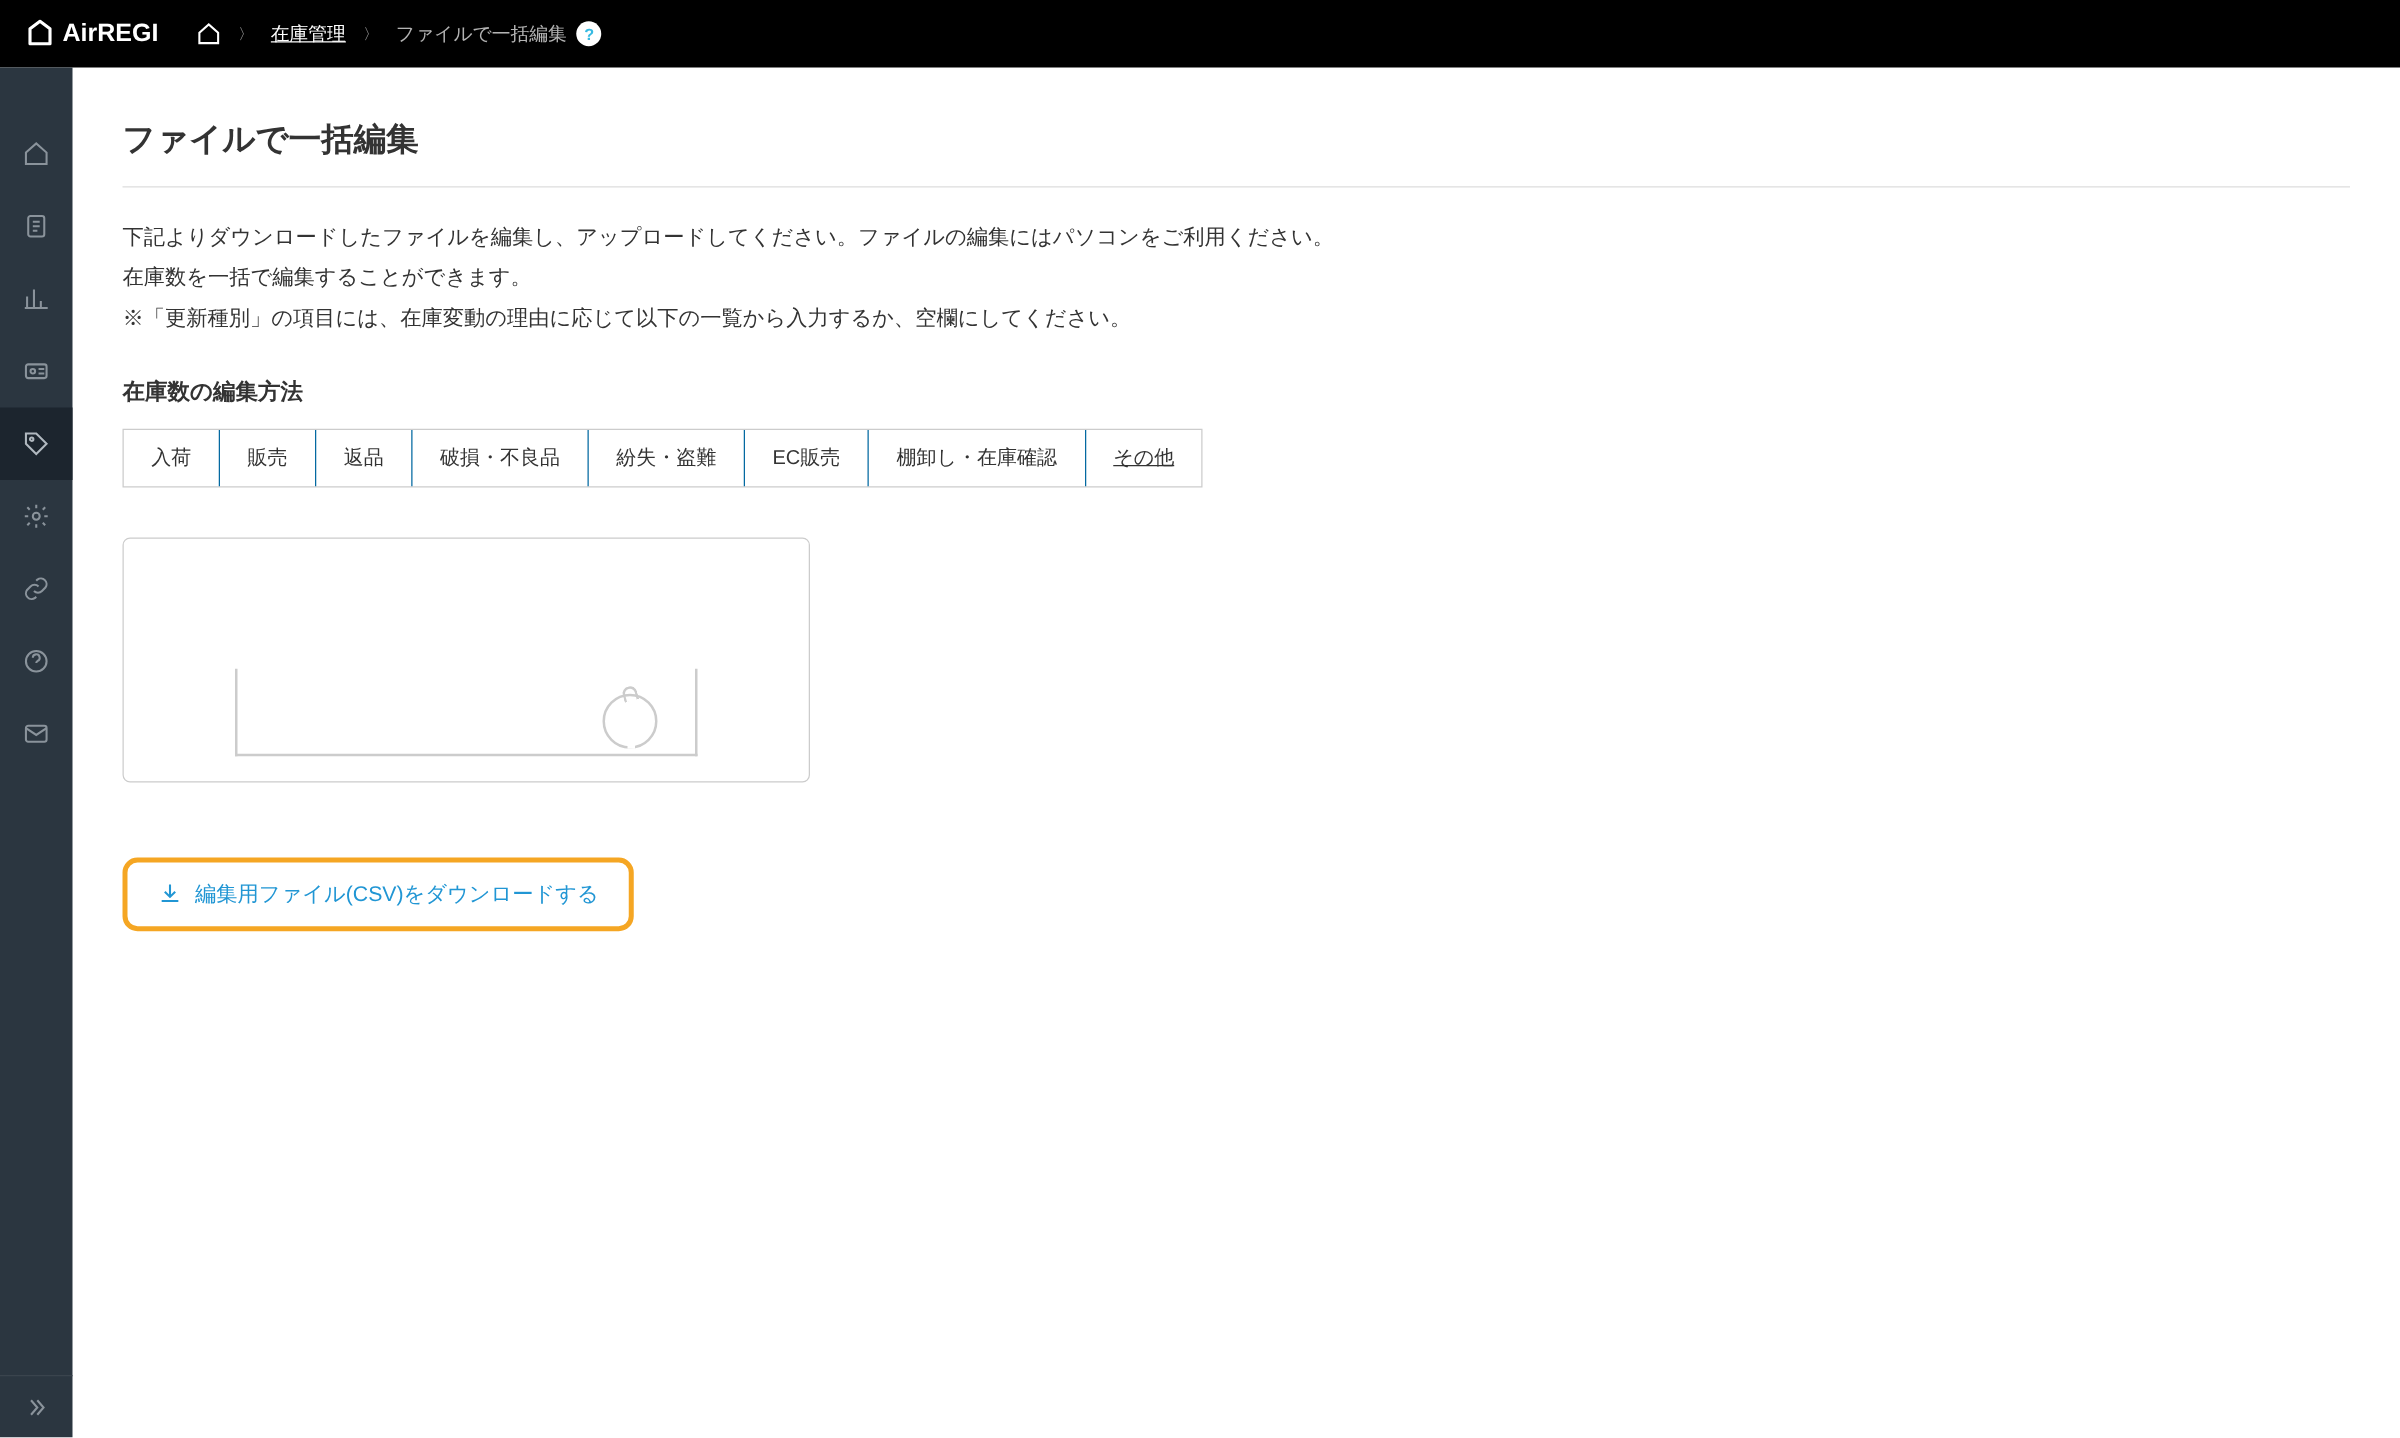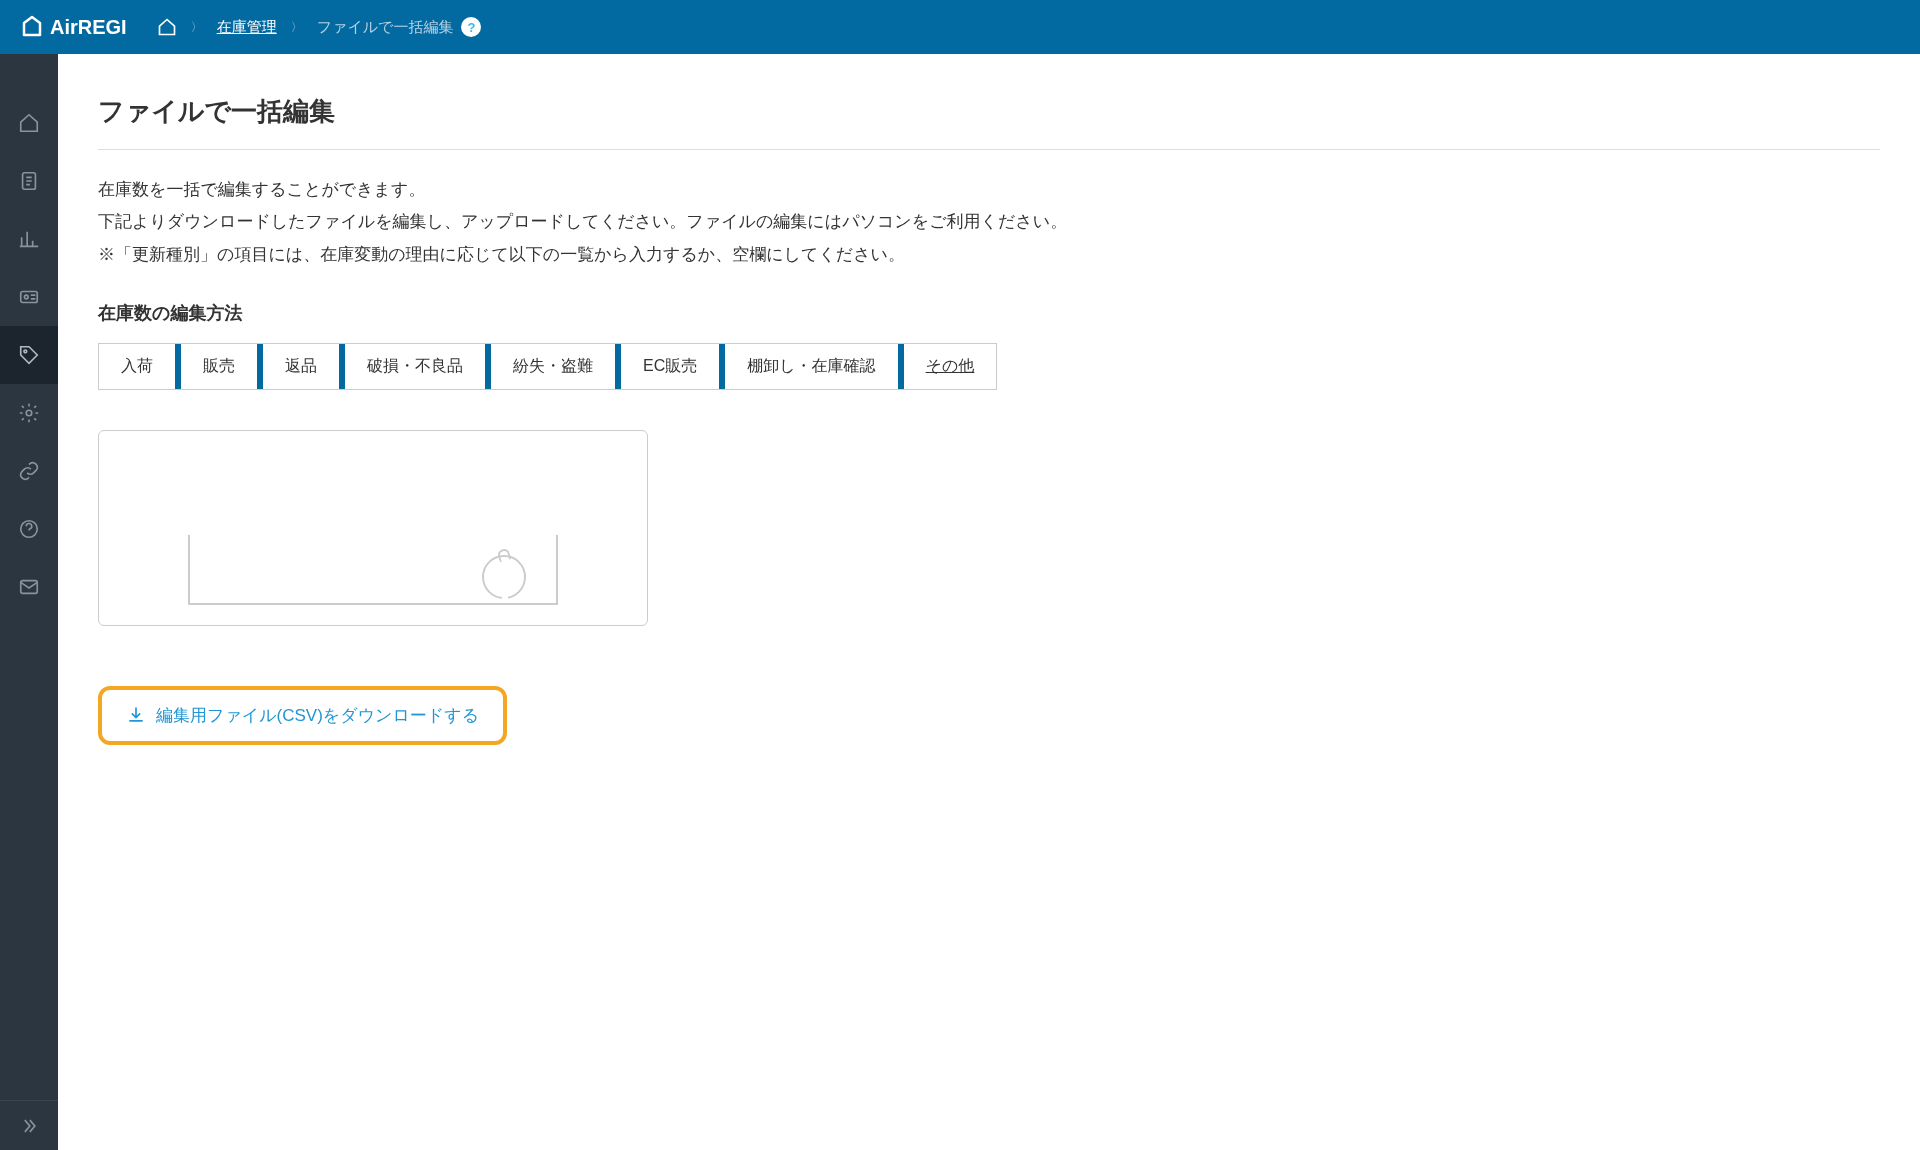--- a/index.html
+++ b/index.html
@@ -1,19 +1,19 @@
 <!DOCTYPE html>
 <html><head>
 <meta charset="utf-8">
 <style>
 * { margin: 0; padding: 0; box-sizing: border-box; }
 body { font-family: -apple-system, "Hiragino Sans", "Hiragino Kaku Gothic ProN", Meiryo, sans-serif; background: #fff; }
 
 .header {
-  background: #0369a1;
+  background: #000000;
   height: 54px;
   display: flex;
   align-items: center;
   padding: 0 20px;
   color: #fff;
 }
 .logo {
   display: flex;
   align-items: center;
   font-size: 20px;
@@ -99,21 +99,21 @@
 .type-table {
   display: flex;
   border: 1px solid #ccc;
   width: fit-content;
   margin-bottom: 40px;
 }
 .type-cell {
   padding: 12px 22px;
   font-size: 16px;
   color: #333;
-  border-right: 6px solid #0369a1;
+  border-right: 1px solid #0369a1;
 }
 .type-cell:last-child { border-right: none; text-decoration: underline; }
 
 .options { display: flex; gap: 30px; margin-bottom: 60px; }
 .option-card {
   border: 1px solid #ccc;
   border-radius: 6px;
   padding: 24px 28px 20px 28px;
   width: 550px;
 }
@@ -268,22 +268,22 @@
     <div class="sidebar-expand">
       <svg width="20" height="20" viewBox="0 0 24 24" fill="none" stroke="currentColor" stroke-width="2">
           <path d="M7 5l6 7-6 7M13 5l6 7-6 7"></path>
         </svg>
     </div>
   </div>
 
   <div class="main">
     <h1 class="page-title">ファイルで一括編集</h1>
     <div class="desc">
+      <div>下記よりダウンロードしたファイルを編集し、アップロードしてください。ファイルの編集にはパソコンをご利用ください。</div>
       <div>在庫数を一括で編集することができます。</div>
-      <div>下記よりダウンロードしたファイルを編集し、アップロードしてください。ファイルの編集にはパソコンをご利用ください。</div>
       <div>※「更新種別」の項目には、在庫変動の理由に応じて以下の一覧から入力するか、空欄にしてください。</div>
     </div>
 
     <h2 class="section-title">在庫数の編集方法</h2>
     <div class="type-table">
       <div class="type-cell">入荷</div>
       <div class="type-cell">販売</div>
       <div class="type-cell">返品</div>
       <div class="type-cell">破損・不良品</div>
       <div class="type-cell">紛失・盗難</div>

